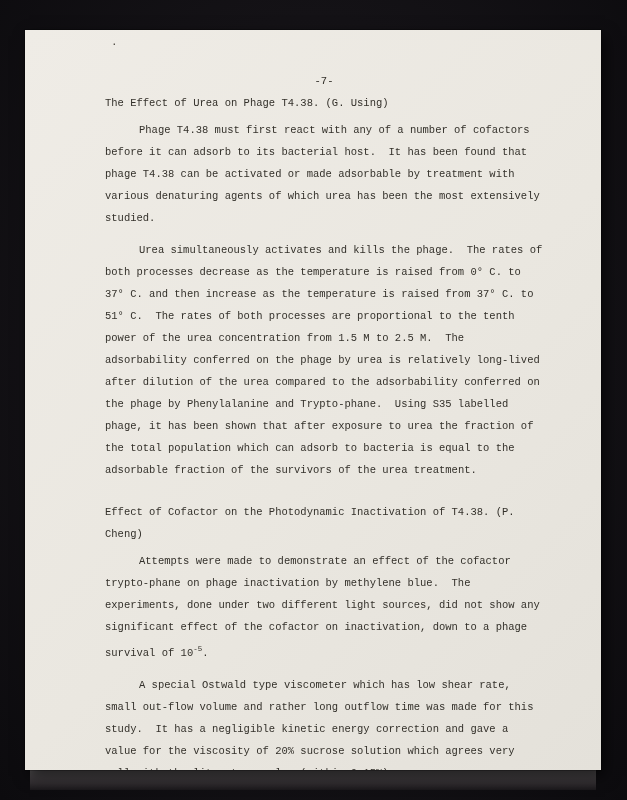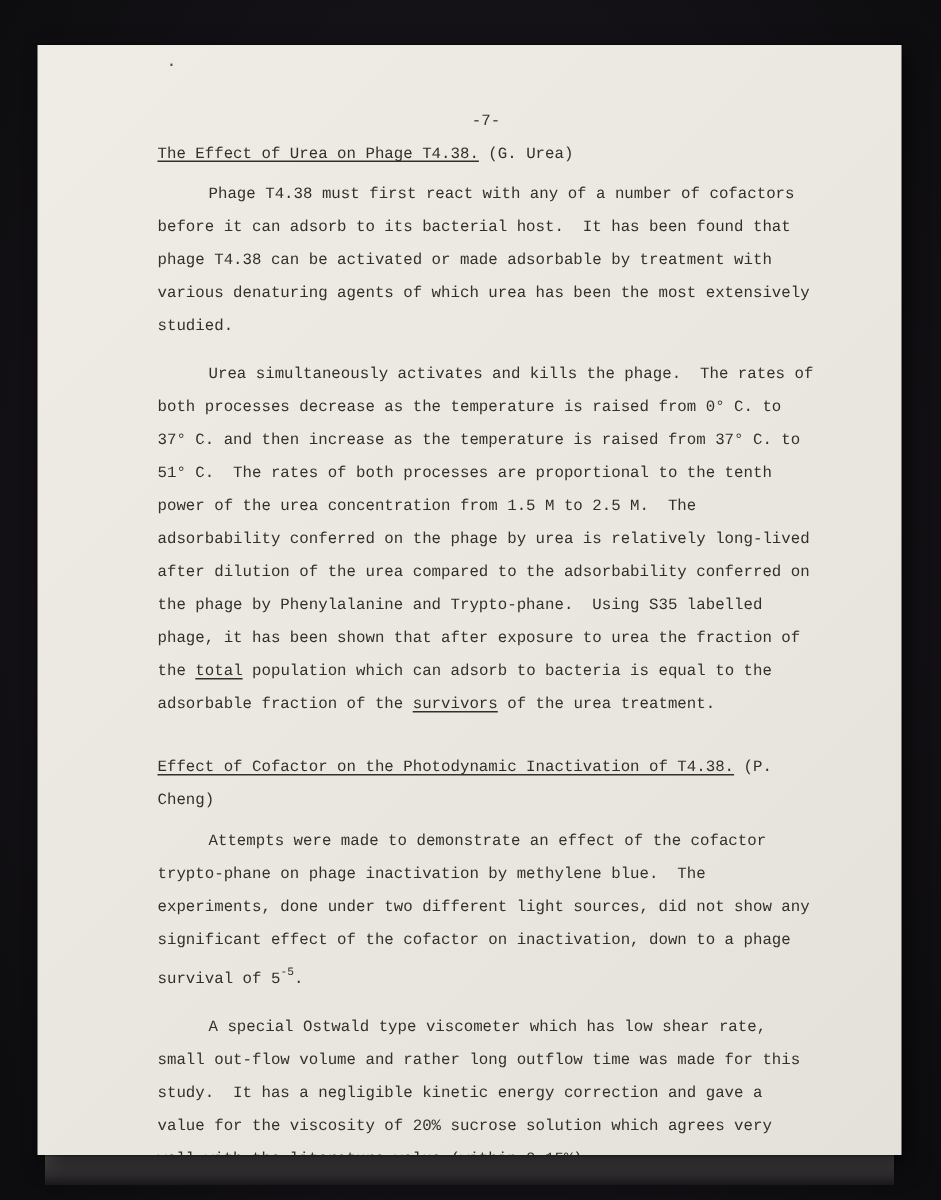--- a/index.html
+++ b/index.html
@@ -60,46 +60,46 @@
     font-weight: normal;
     line-height: 22px;
     margin: 20px 0 0 0;
   }
   section:first-of-type h2 { margin-top: 0; }
   p {
     margin: 5px 0 10px 0;
     text-indent: 34px;
     white-space: pre-wrap;
   }
-  .u { text-decoration: underline; text-underline-offset: 2px; }
+  .u { text-underline-offset: 2px; }
   .sup {
     font-size: 7.5px;
     vertical-align: 5px;
   }
 </style>
 </head>
 <body>
 
 <div class="scan">
   <div class="under-sheet"></div>
   <div class="paper">
     <span class="artifact">.</span>
     <div class="content">
 
       <div class="page-number">-7-</div>
 
       <section>
-        <h2><span class="u">The Effect of Urea on Phage T4.38.</span><span> (G. Urea)</span></h2>
+        <h2><span class="u">The Effect of Urea on Phage T4.38.</span><span> (G. Using)</span></h2>
         <p><span>Phage T4.38 must first react with any of a number of cofactors before it can adsorb to its bacterial host.  It has been found that phage T4.38 can be activated or made adsorbable by treatment with various denaturing agents of which urea has been the most extensively studied.</span></p>
         <p><span>Urea simultaneously activates and kills the phage.  The rates of both processes decrease as the temperature is raised from 0° C. to 37° C. and then increase as the temperature is raised from 37° C. to 51° C.  The rates of both processes are proportional to the tenth power of the urea concentration from 1.5 M to 2.5 M.  The adsorbability conferred on the phage by urea is relatively long-lived after dilution of the urea compared to the adsorbability conferred on the phage by Phenylalanine and Trypto-phane.  Using S35 labelled phage, it has been shown that after exposure to urea the fraction of the </span><span class="u">total</span><span> population which can adsorb to bacteria is equal to the adsorbable fraction of the </span><span class="u">survivors</span><span> of the urea treatment.</span></p>
       </section>
 
       <section>
         <h2><span class="u">Effect of Cofactor on the Photodynamic Inactivation of T4.38.</span><span> (P. Cheng)</span></h2>
-        <p><span>Attempts were made to demonstrate an effect of the cofactor trypto-phane on phage inactivation by methylene blue.  The experiments, done under two different light sources, did not show any significant effect of the cofactor on inactivation, down to a phage survival of 5</span><span class="sup">-5</span><span>.</span></p>
+        <p><span>Attempts were made to demonstrate an effect of the cofactor trypto-phane on phage inactivation by methylene blue.  The experiments, done under two different light sources, did not show any significant effect of the cofactor on inactivation, down to a phage survival of 10</span><span class="sup">-5</span><span>.</span></p>
       </section>
 
       <section>
         <p><span>A special Ostwald type viscometer which has low shear rate, small out-flow volume and rather long outflow time was made for this study.  It has a negligible kinetic energy correction and gave a value for the viscosity of 20% sucrose solution which agrees very well with the literature value (within 0.15%).</span></p>
       </section>
 
     </div>
   </div>
 </div>
 

